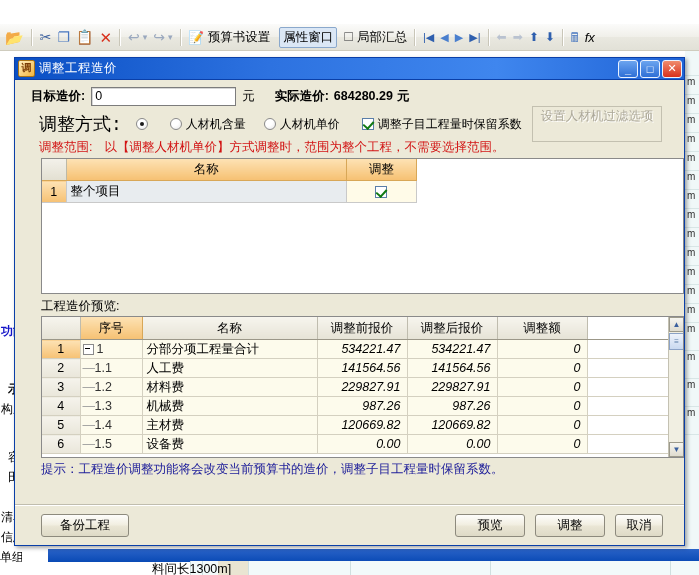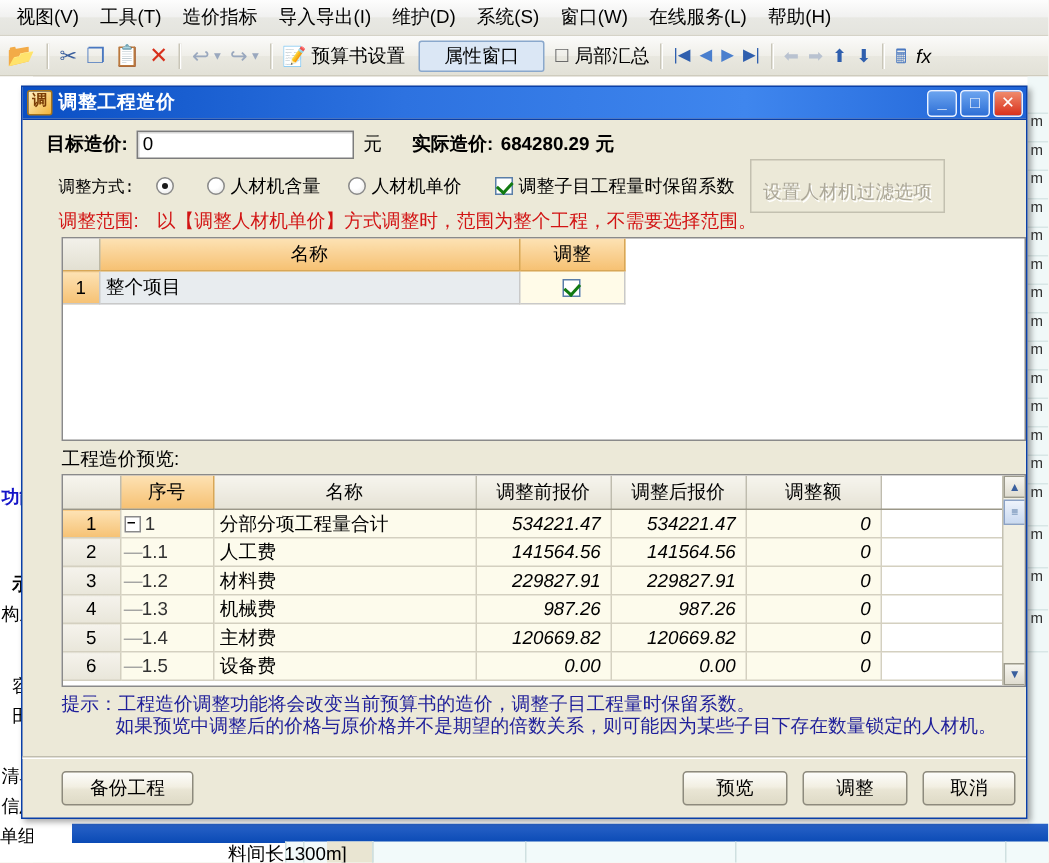--- a/index.html
+++ b/index.html
@@ -19,21 +19,21 @@
   .menubar .mi{padding:2px 7px;font-size:12.5px;white-space:nowrap;color:#000;}
   .toolbar{
     position:absolute;left:0;top:24px;width:699px;height:27px;
     background:linear-gradient(to bottom,#fbfbfa 0%,#f0efe9 50%,#e9e8e0 51%,#e2e1d7 100%);
     border-bottom:1px solid #cfccbe;
     display:flex;align-items:center;box-sizing:border-box;padding-left:2px;
   }
   .tb-item{display:flex;align-items:center;height:23px;padding:0 3px;white-space:nowrap;}
   .tb-sep{width:1px;height:17px;background:#c9c6b8;margin:0 4px;border-right:1px solid #fff;}
   .tb-label{font-size:12.5px;margin-left:3px;}
-  .tb-pressed{border:1px solid #8aa8cc;background:#dbe7f5;border-radius:2px;padding:1px 16px;}
+  .tb-pressed{border:1px solid #8aa8cc;background:#dbe7f5;border-radius:2px;padding:1px 3px;}
   .glyph{display:inline-block;line-height:1;}
   .bg-grid{position:absolute;left:0;top:51px;width:699px;height:524px;}
   .bg-left-panel{position:absolute;left:0;top:0;width:22px;height:524px;
     background:#ffffff;overflow:hidden;font-size:12px;color:#000;}
   .bg-left-panel div{position:absolute;white-space:nowrap;}
   .bg-right-panel{position:absolute;left:685px;top:0;width:14px;height:524px;
     background:#f0f8f8;overflow:hidden;}
   .bg-right-panel .rrow{height:19px;border-bottom:1px solid #d8e6e6;font-size:10px;
     color:#333;padding-left:2px;box-sizing:border-box;}
   .bg-bottom{position:absolute;left:0;top:498px;width:699px;height:77px;overflow:hidden;}
@@ -55,21 +55,21 @@
     background:linear-gradient(to right,#0a4fc4 0%,#2d72e0 38%,#3f86ee 72%,#1f63d6 100%);
     display:flex;align-items:center;padding:0 2px 0 3px;box-sizing:border-box;
     border-bottom:1px solid #0a3fa8;
   }
   .title-icon{
     width:15px;height:15px;margin-right:4px;flex:0 0 auto;
     background:linear-gradient(135deg,#fff1c2,#f2b43c);
     border:1px solid #a7741a;border-radius:2px;position:relative;
     font-size:10px;color:#7a3c05;text-align:center;line-height:14px;font-weight:bold;
   }
-  .title-text{color:#fff;font-weight:bold;font-size:12.5px;letter-spacing:.5px;flex:1 1 auto;}
+  .title-text{color:#fff;font-weight:normal;font-size:12.5px;letter-spacing:.5px;flex:1 1 auto;}
   .wbtn{width:20px;height:18px;margin-left:2px;border:1px solid #eaf2ff;border-radius:3px;
     display:flex;align-items:center;justify-content:center;font-size:11px;color:#fff;font-weight:bold;
     background:linear-gradient(to bottom,#6ba4ef,#2e6fd6);box-sizing:border-box;}
   .wbtn.close{background:linear-gradient(to bottom,#f08c6d,#d8301c);}
   .dlg-body{padding:0;height:466px;position:relative;box-sizing:border-box;}
 
   .row1{position:absolute;left:0;top:0;width:669px;height:32px;display:flex;align-items:center;padding-left:16px;box-sizing:border-box;}
   .lbl-b{font-weight:bold;font-size:12.5px;}
   .txtin{
     width:145px;height:19px;border:1px solid #7c7c7c;background:#fff;
@@ -84,21 +84,21 @@
   .radio{width:12px;height:12px;border-radius:50%;border:1px solid #8a8a8a;
     background:radial-gradient(circle at 35% 30%,#fff 40%,#e6e6e6 100%);
     box-sizing:border-box;position:relative;margin-right:4px;flex:0 0 auto;}
   .radio.on::after{content:"";position:absolute;left:3px;top:3px;width:4px;height:4px;border-radius:50%;background:#1b1b1b;}
   .cb-wrap{display:flex;align-items:center;margin-right:10px;}
   .cbx{width:12px;height:12px;border:1px solid #5a7ea8;background:#fff;box-sizing:border-box;
     position:relative;margin-right:4px;flex:0 0 auto;}
   .cbx.on::after{content:"";position:absolute;left:2px;top:0px;width:5px;height:8px;
     border:solid #117a11;border-width:0 2px 2px 0;transform:rotate(42deg);}
   .btn-disabled{
-    height:36px;padding:12px 8px;border:1px solid #c3c0b0;background:#ece9d8;color:#aca899;
+    height:36px;padding:0 8px;border:1px solid #c3c0b0;background:#ece9d8;color:#aca899;
     font-size:12.5px;line-height:18px;box-sizing:border-box;text-shadow:1px 1px 0 #fff;
   }
   .row3{position:absolute;left:0;top:56px;width:669px;height:22px;display:flex;align-items:center;padding-left:24px;box-sizing:border-box;}
   .red{color:#d21414;font-size:12.5px;text-align:center;}
 
   .grid-outer{
     position:absolute;left:26px;top:78px;width:643px;height:136px;
     border:1px solid #8a8a8a;background:#fff;box-sizing:border-box;overflow:hidden;
   }
   .gtbl{border-collapse:collapse;table-layout:fixed;width:375px;}
@@ -158,31 +158,20 @@
     font-size:12.5px;display:flex;align-items:center;justify-content:center;box-sizing:border-box;
     font-family:"Liberation Sans",sans-serif;color:#000;
   }
   .dlg-sep{position:absolute;left:0;top:424px;width:669px;height:1px;background:#c0bdae;border-bottom:1px solid #fff;}
 </style>
 </head>
 <body>
 
 <div id="app-bg">
 
-  <div class="menubar">
-    <span class="mi">视图(V)</span>
-    <span class="mi">工具(T)</span>
-    <span class="mi">造价指标</span>
-    <span class="mi">导入导出(I)</span>
-    <span class="mi">维护(D)</span>
-    <span class="mi">系统(S)</span>
-    <span class="mi">窗口(W)</span>
-    <span class="mi">在线服务(L)</span>
-    <span class="mi">帮助(H)</span>
-  </div>
 
   <div class="toolbar">
     <span class="tb-item">
       <span class="glyph" style="font-size:15px;color:#d9a33a;">📂</span>
     </span>
     <span class="tb-sep"></span>
     <span class="tb-item">
       <span class="glyph" style="font-size:14px;color:#3b5f9e;">✂</span>
     </span>
     <span class="tb-item">
@@ -313,21 +302,21 @@
     <div class="row1">
       <span class="lbl-b">目标造价:</span>
       <input class="txtin" style="margin-left: 6px;" value="0">
       <span class="unit">元</span>
       <span class="lbl-b" style="margin-left:14px;">实际造价:</span>
       <span class="lbl-b" style="margin-left:5px;">684280.29</span>
       <span class="lbl-b" style="margin-left:4px;">元</span>
     </div>
 
     <div class="row2">
-      <span style="font-size:11px;margin-right:14px;font-family:Liberation Mono, monospace;">调整方式:</span>
+      <span style="font-size:18px;margin-right:14px;font-family:Liberation Mono, monospace;">调整方式:</span>
       <span class="radio-wrap">
         <span class="radio on"></span>
       </span>
       <span class="radio-wrap">
         <span class="radio"></span>
         <span>人材机含量</span>
       </span>
       <span class="radio-wrap">
         <span class="radio"></span>
         <span>人材机单价</span>
@@ -455,26 +444,25 @@
       </div>
       <div class="vscroll">
         <div class="sb-btn">▲</div>
         <div class="sb-thumb">≡</div>
         <div class="sb-btn sb-bot">▼</div>
       </div>
     </div>
 
     <div class="tips">
       <div class="t1">提示：工程造价调整功能将会改变当前预算书的造价，调整子目工程量时保留系数。</div>
-      <div class="t2">如果预览中调整后的价格与原价格并不是期望的倍数关系，则可能因为某些子目下存在数量锁定的人材机。</div>
     </div>
 
     <div class="dlg-sep"></div>
 
     <div class="btnrow">
       <div class="dbtn" style="left:26px;width:88px;">备份工程</div>
       <div class="dbtn" style="left:440px;width:70px;">预览</div>
       <div class="dbtn" style="left:520px;width:70px;">调整</div>
-      <div class="dbtn" style="left:600px;width:62px;">取消</div>
+      <div class="dbtn" style="left:600px;width:48px;">取消</div>
     </div>
 
   </div>
 </div>
 
 </body></html>

